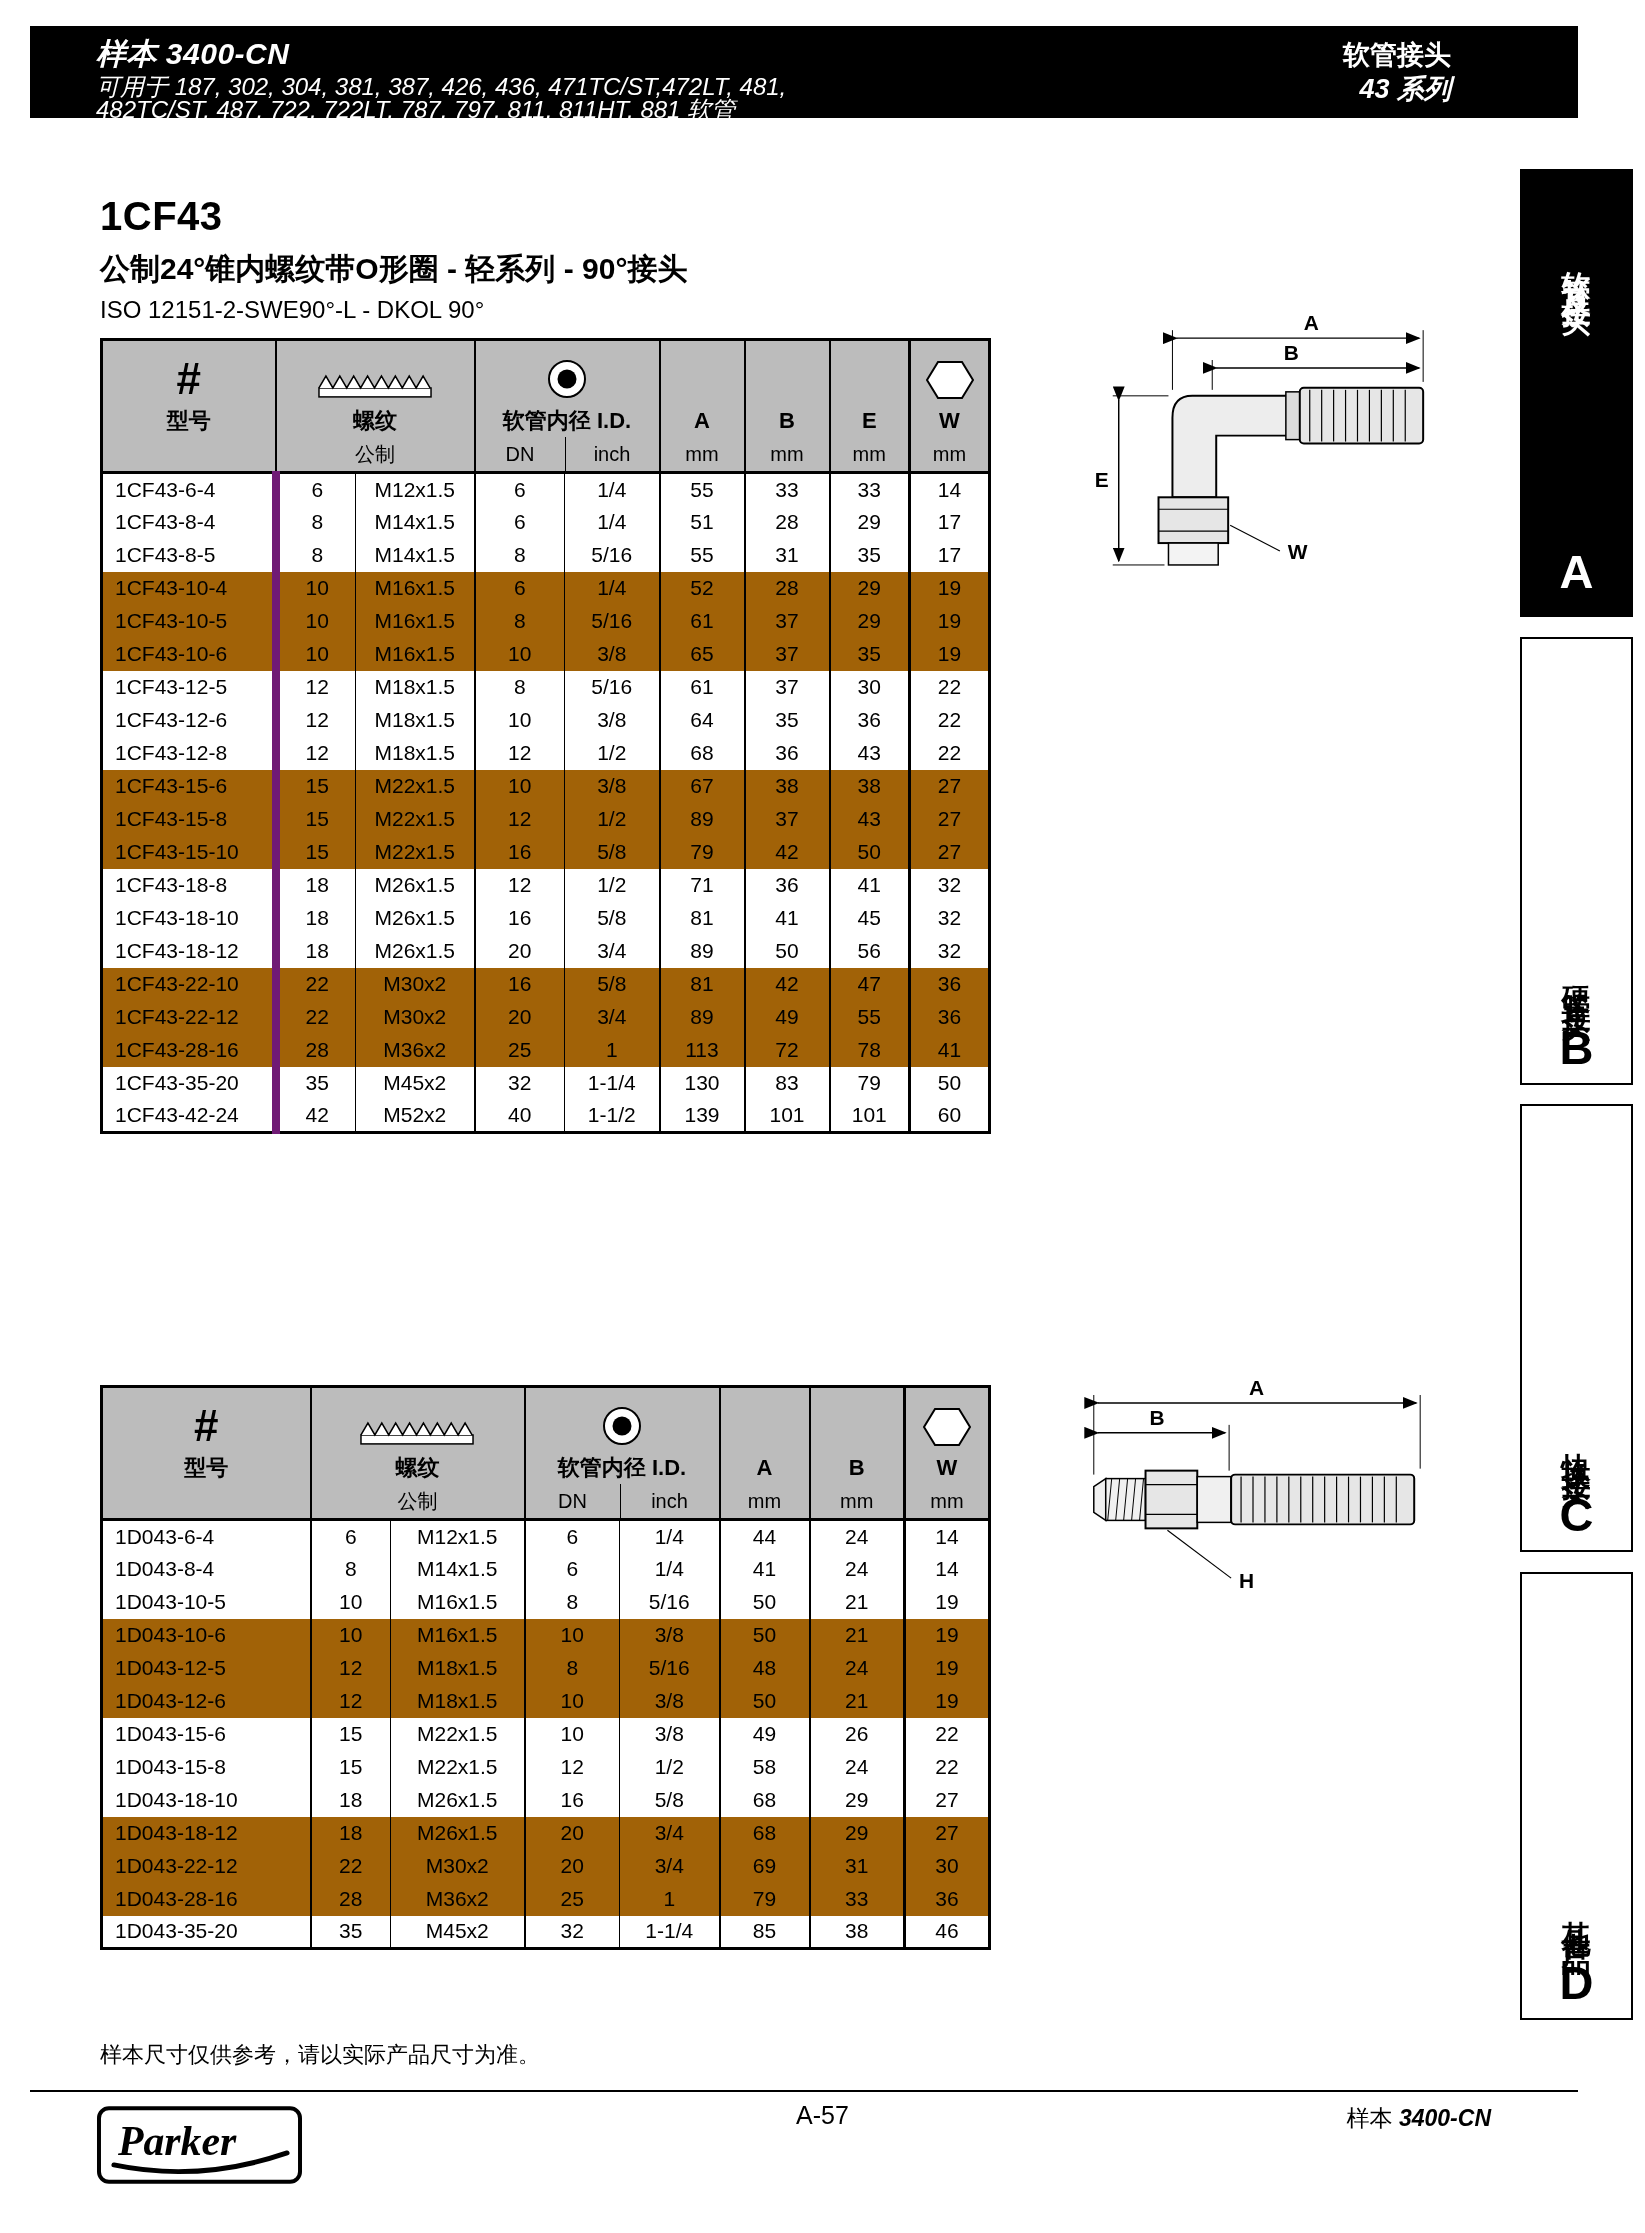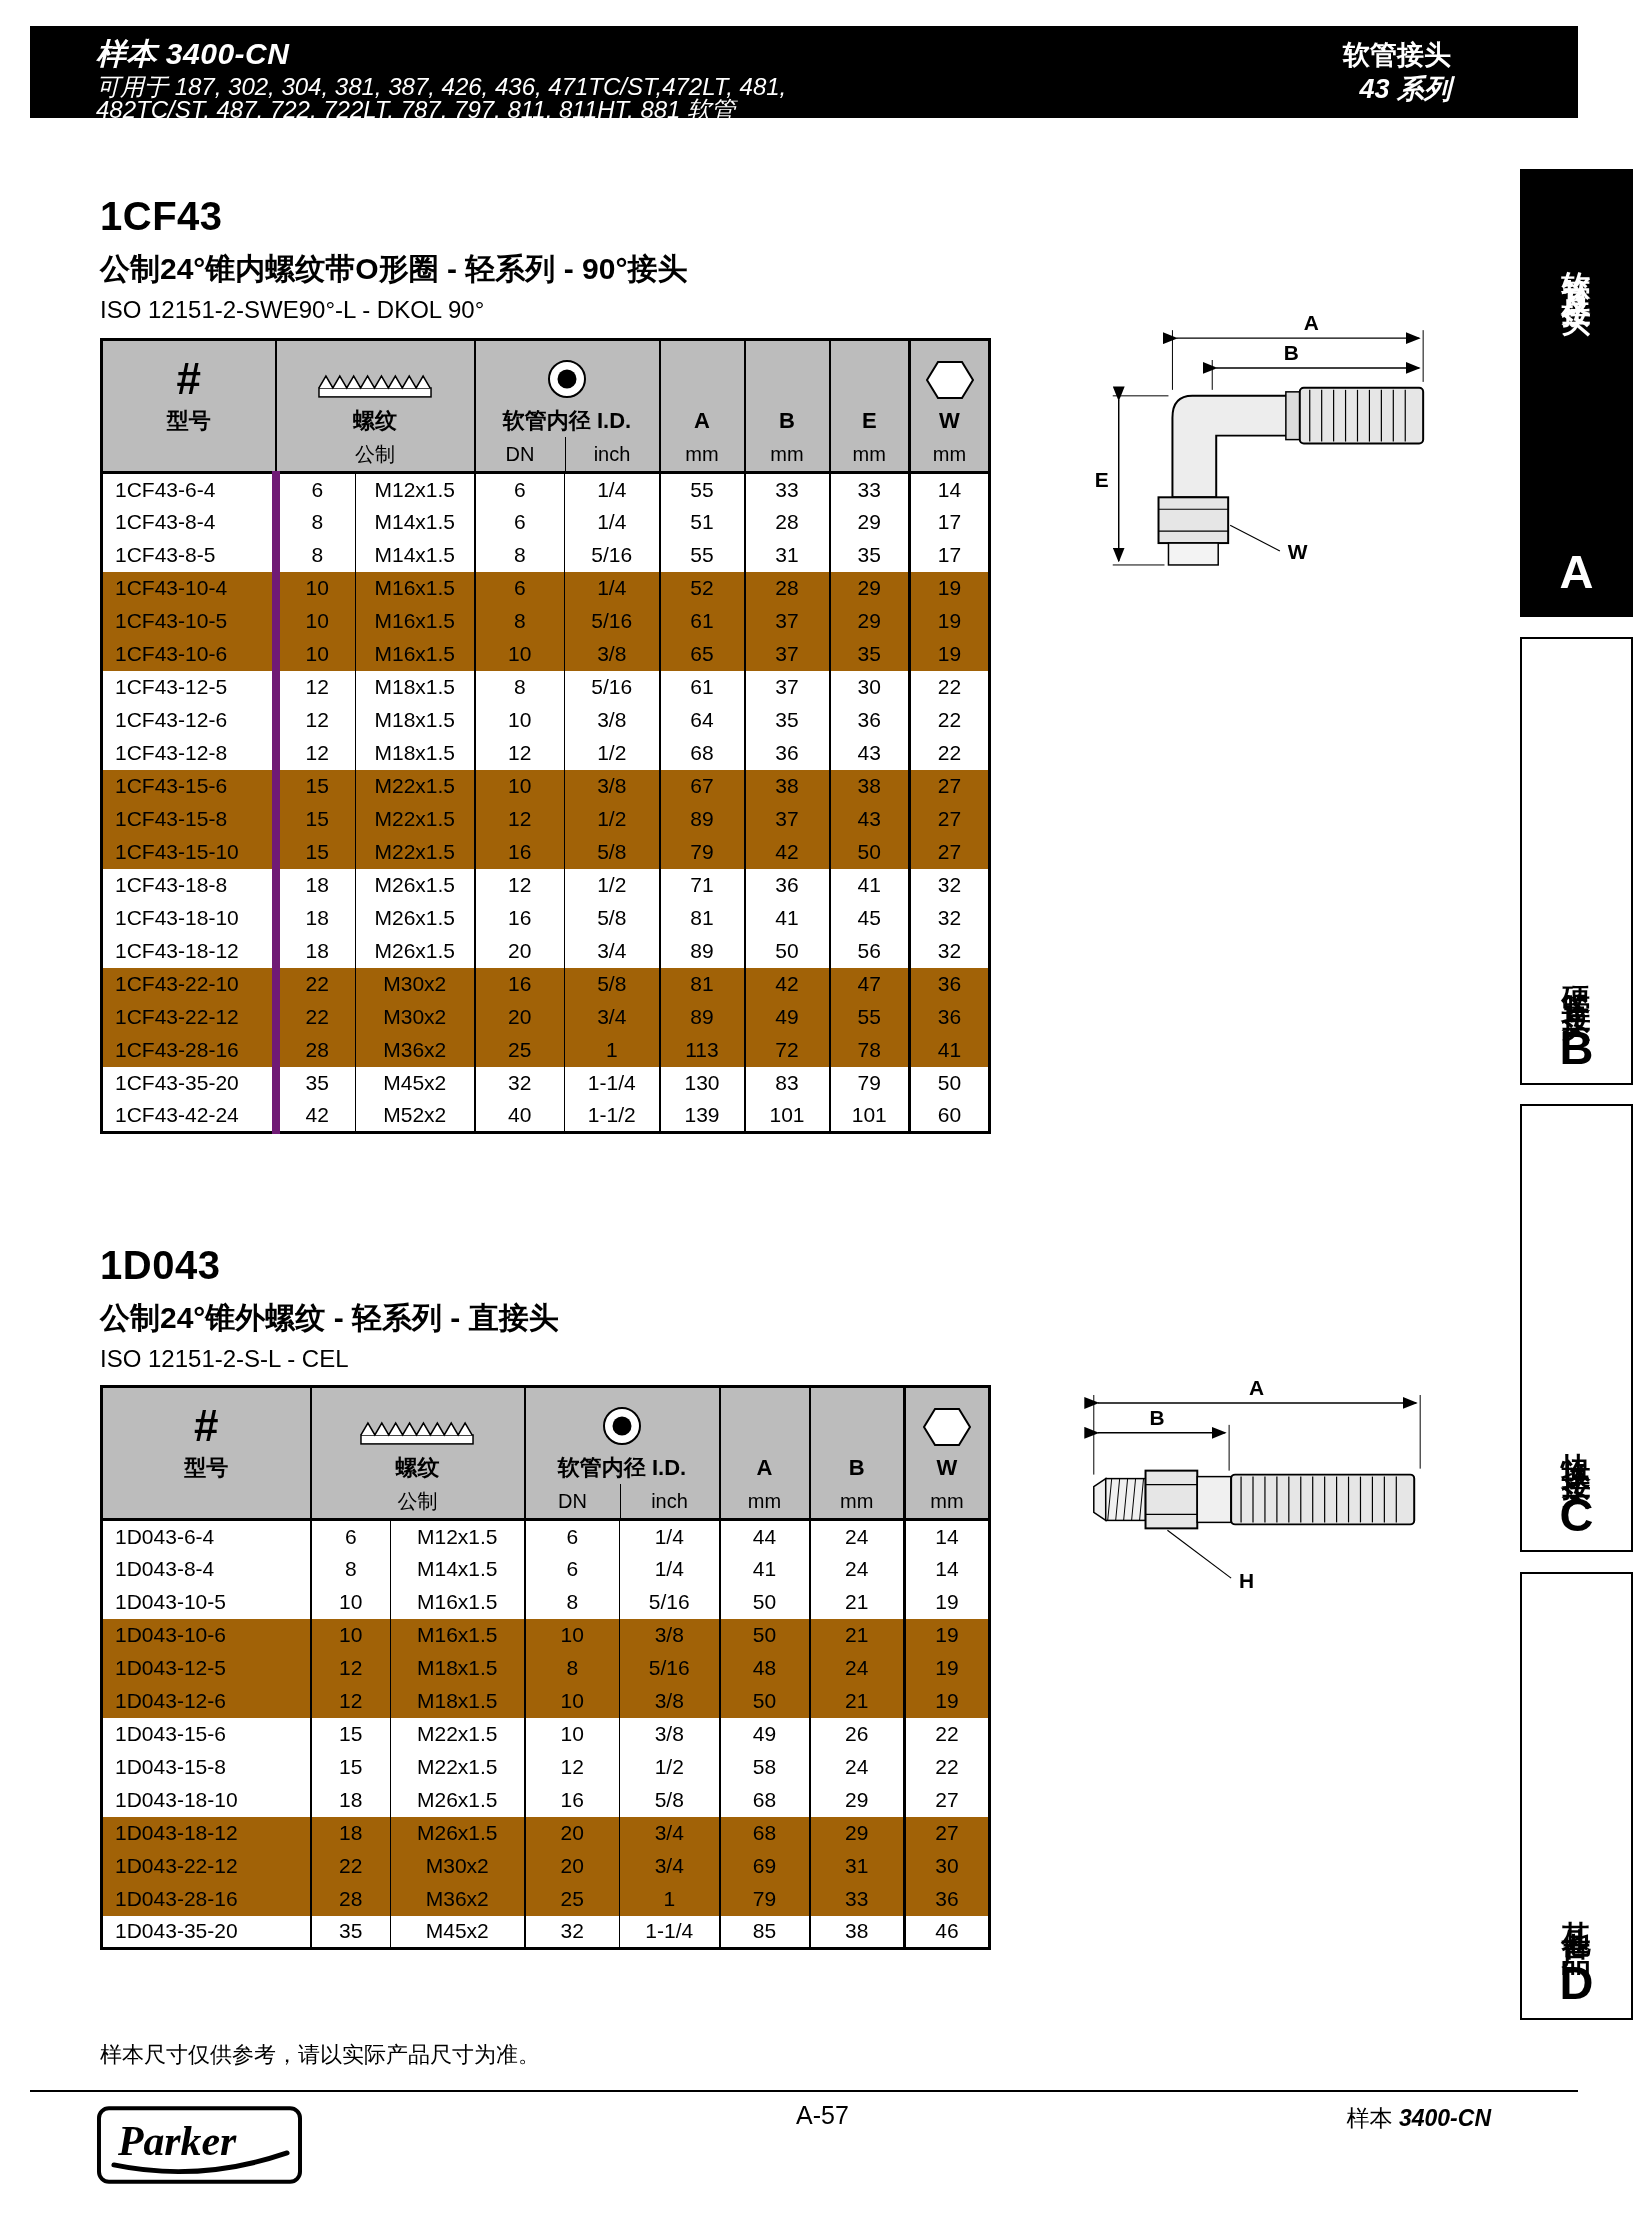--- a/index.html
+++ b/index.html
@@ -452,25 +452,20 @@
       <line x1="104" y1="86" x2="48" y2="86" stroke="#000" stroke-width="1"></line>
       <line x1="100" y1="256" x2="48" y2="256" stroke="#000" stroke-width="1"></line>
       <line x1="54" y1="90" x2="54" y2="252" stroke="#000" stroke-width="1.5" marker-start="url(#arr)" marker-end="url(#arr)"></line>
       <text x="30" y="178" font-size="21" font-weight="bold" font-family="Liberation Sans, sans-serif">E</text>
 
       <line x1="166" y1="216" x2="216" y2="242" stroke="#000" stroke-width="1.2"></line>
       <text x="224" y="250" font-size="21" font-weight="bold" font-family="Liberation Sans, sans-serif">W</text>
     </svg>
   </div>
 
-  <div class="section-head sec2">
-    <div class="sec-code">1D043</div>
-    <div class="sec-sub">公制24°锥外螺纹 - 轻系列 - 直接头</div>
-    <div class="sec-std">ISO 12151-2-S-L - CEL</div>
-  </div>
 
   <table class="spec-table t2 tpos2">
     <colgroup>
       <col style="width:209px">
         <col style="width:80px">
         <col style="width:134px">
       <col style="width:95px">
         <col style="width:100px">
         <col style="width:90px">
       <col style="width:95px">

